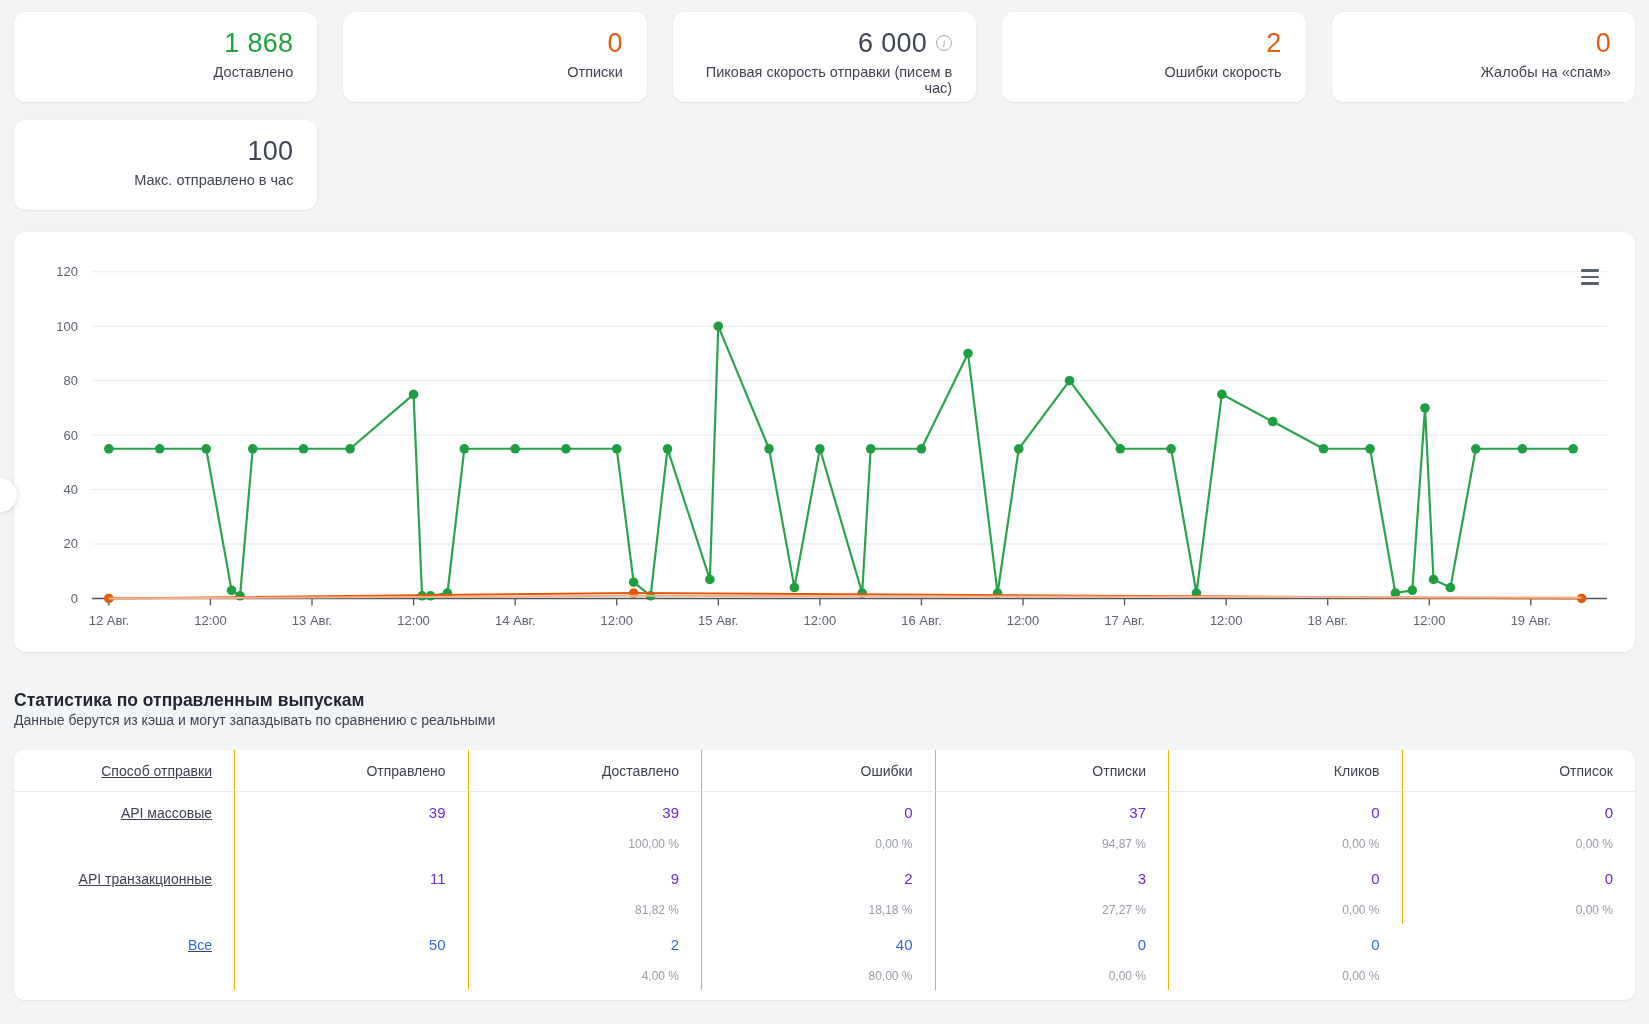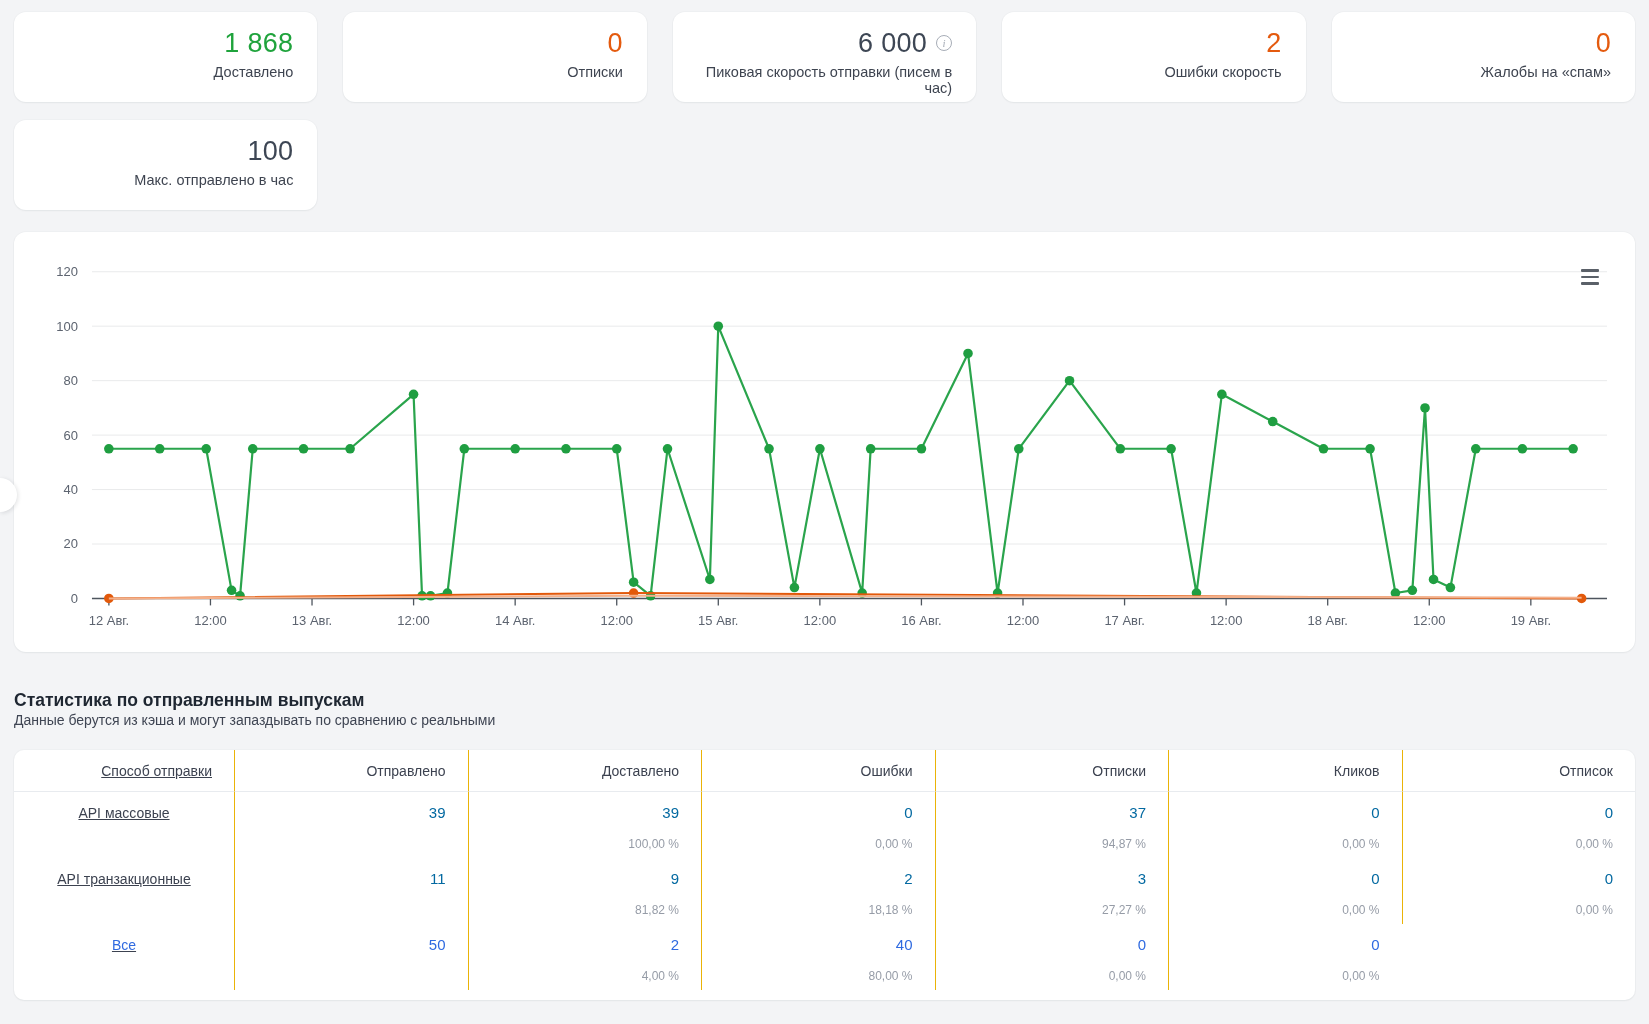--- a/index.html
+++ b/index.html
@@ -114,23 +114,23 @@
   .thead .tcell {
     height:42px;
     display:flex;
     align-items:center;
     justify-content:flex-end;
     font-size:14px;
     color:#3c4250;
     border-bottom:1px solid #e8ebef;
   }
   .tbody-row .tcell { padding-top:12px; padding-bottom:6px; min-height:51px; }
-  .cell-value { font-size:15px; color:#0369a1; line-height:18px; }
+  .cell-value { font-size:15px; color:#6d28d9; line-height:18px; }
   .cell-pct { font-size:12px; color:#969ca7; margin-top:14px; line-height:16px; }
-  .cell-method { font-size:14px; color:#3c4250; line-height:18px;text-align:center; }
+  .cell-method { font-size:14px; color:#3c4250; line-height:18px; }
   .link { color:#2f6ae0; cursor:pointer; }
   
   .drawer-handle {
     position:absolute;
     left:0; top:478px;
     width:17px; height:34px;
     background:#ffffff;
     border-radius:0 17px 17px 0;
     box-shadow:1px 1px 4px rgba(25,30,40,0.13);
     cursor:pointer;

